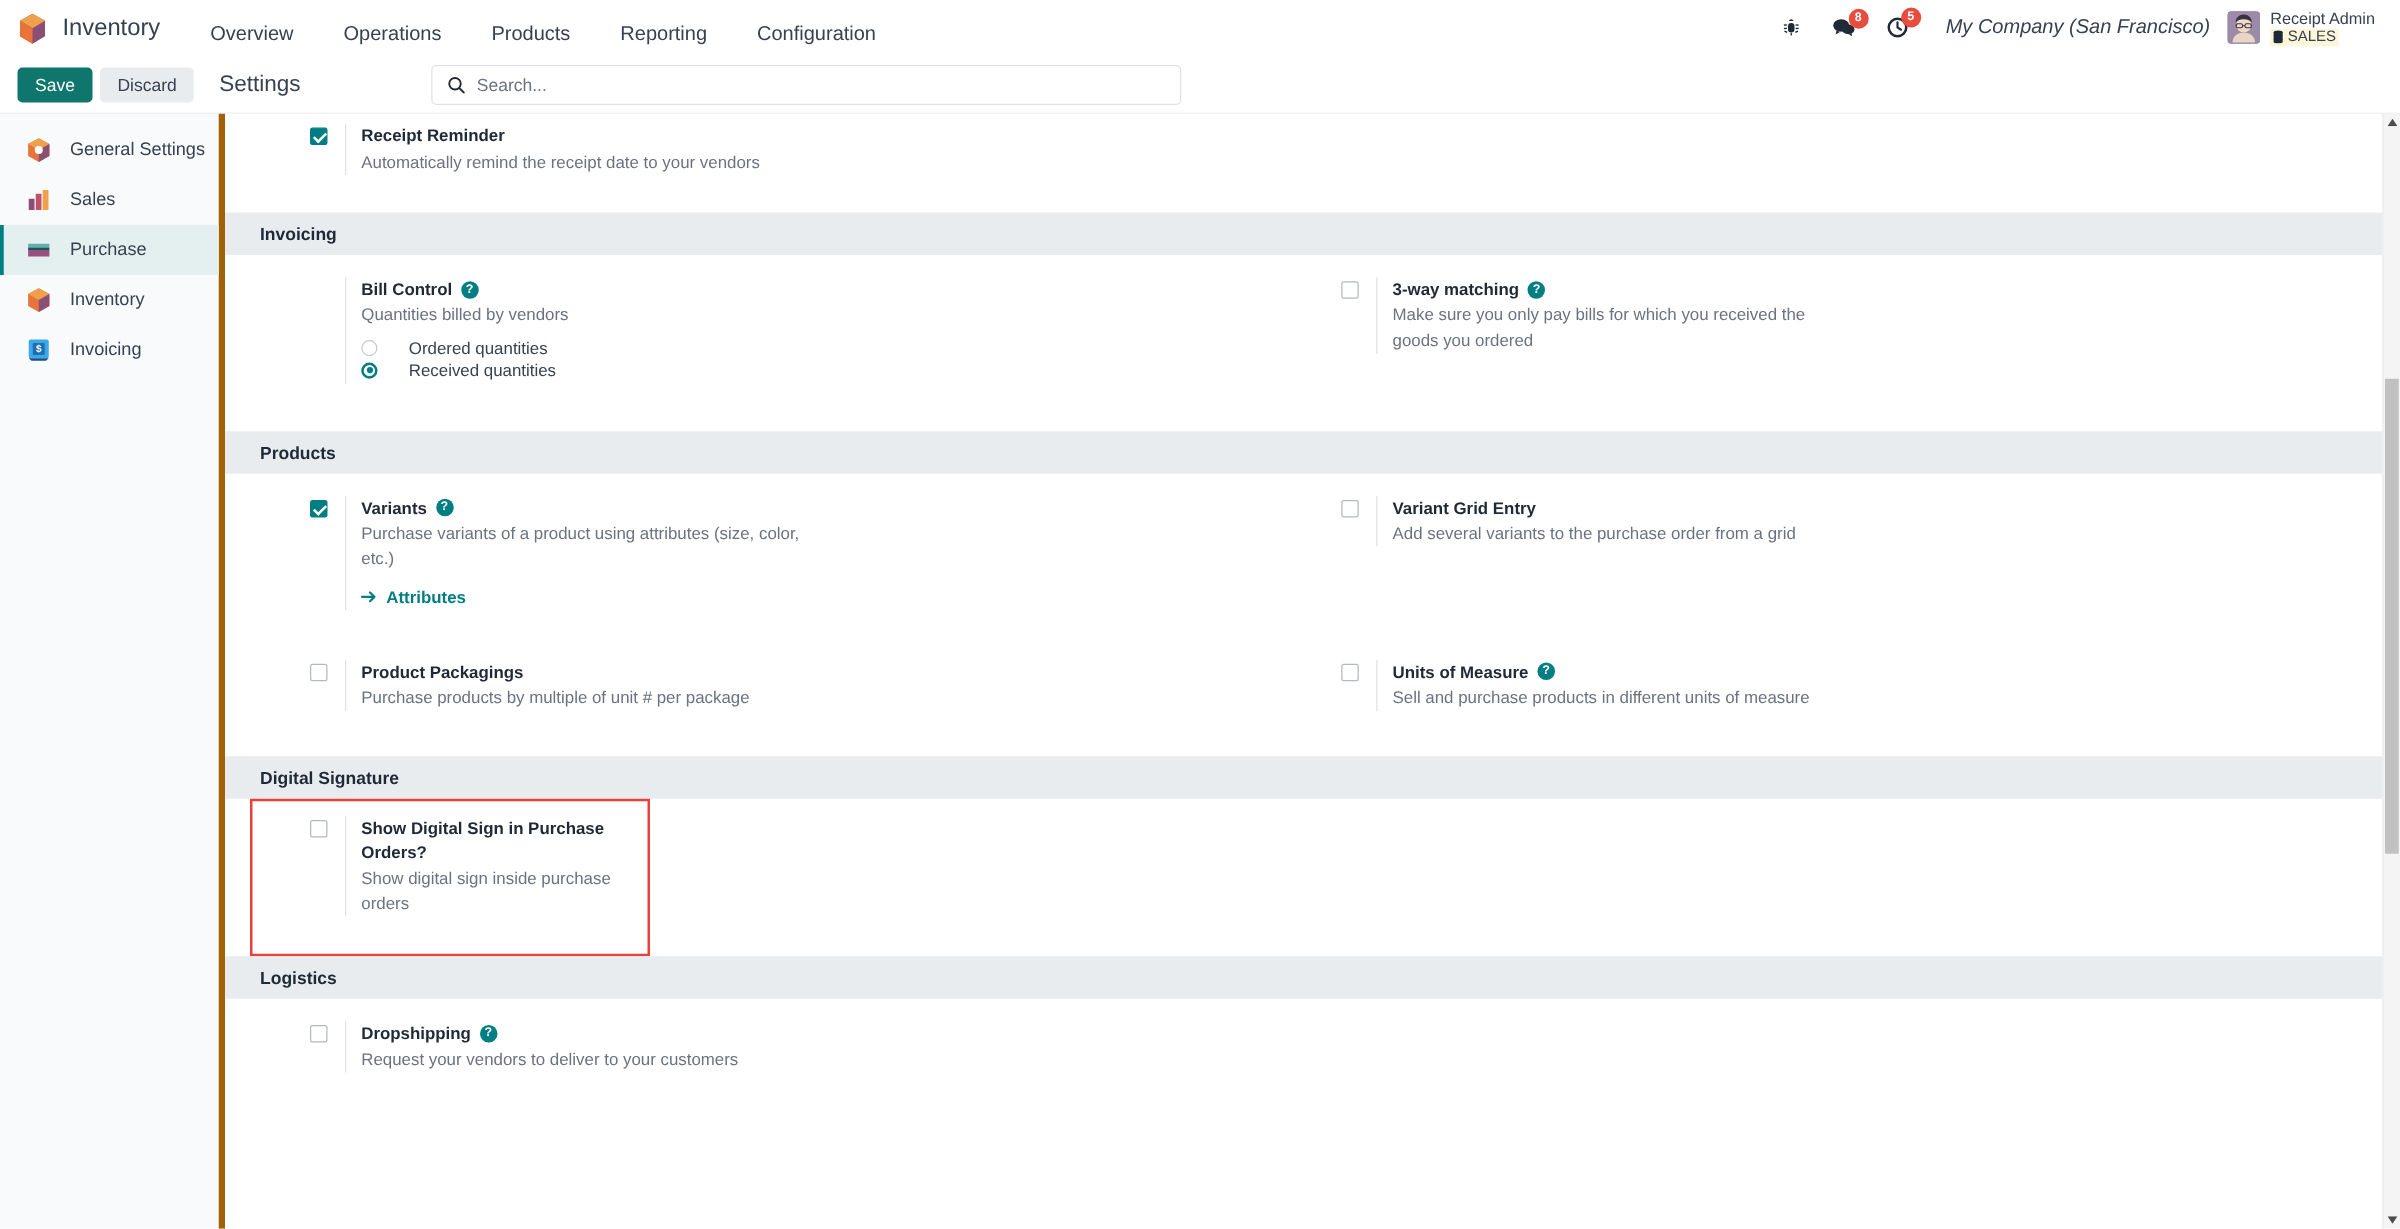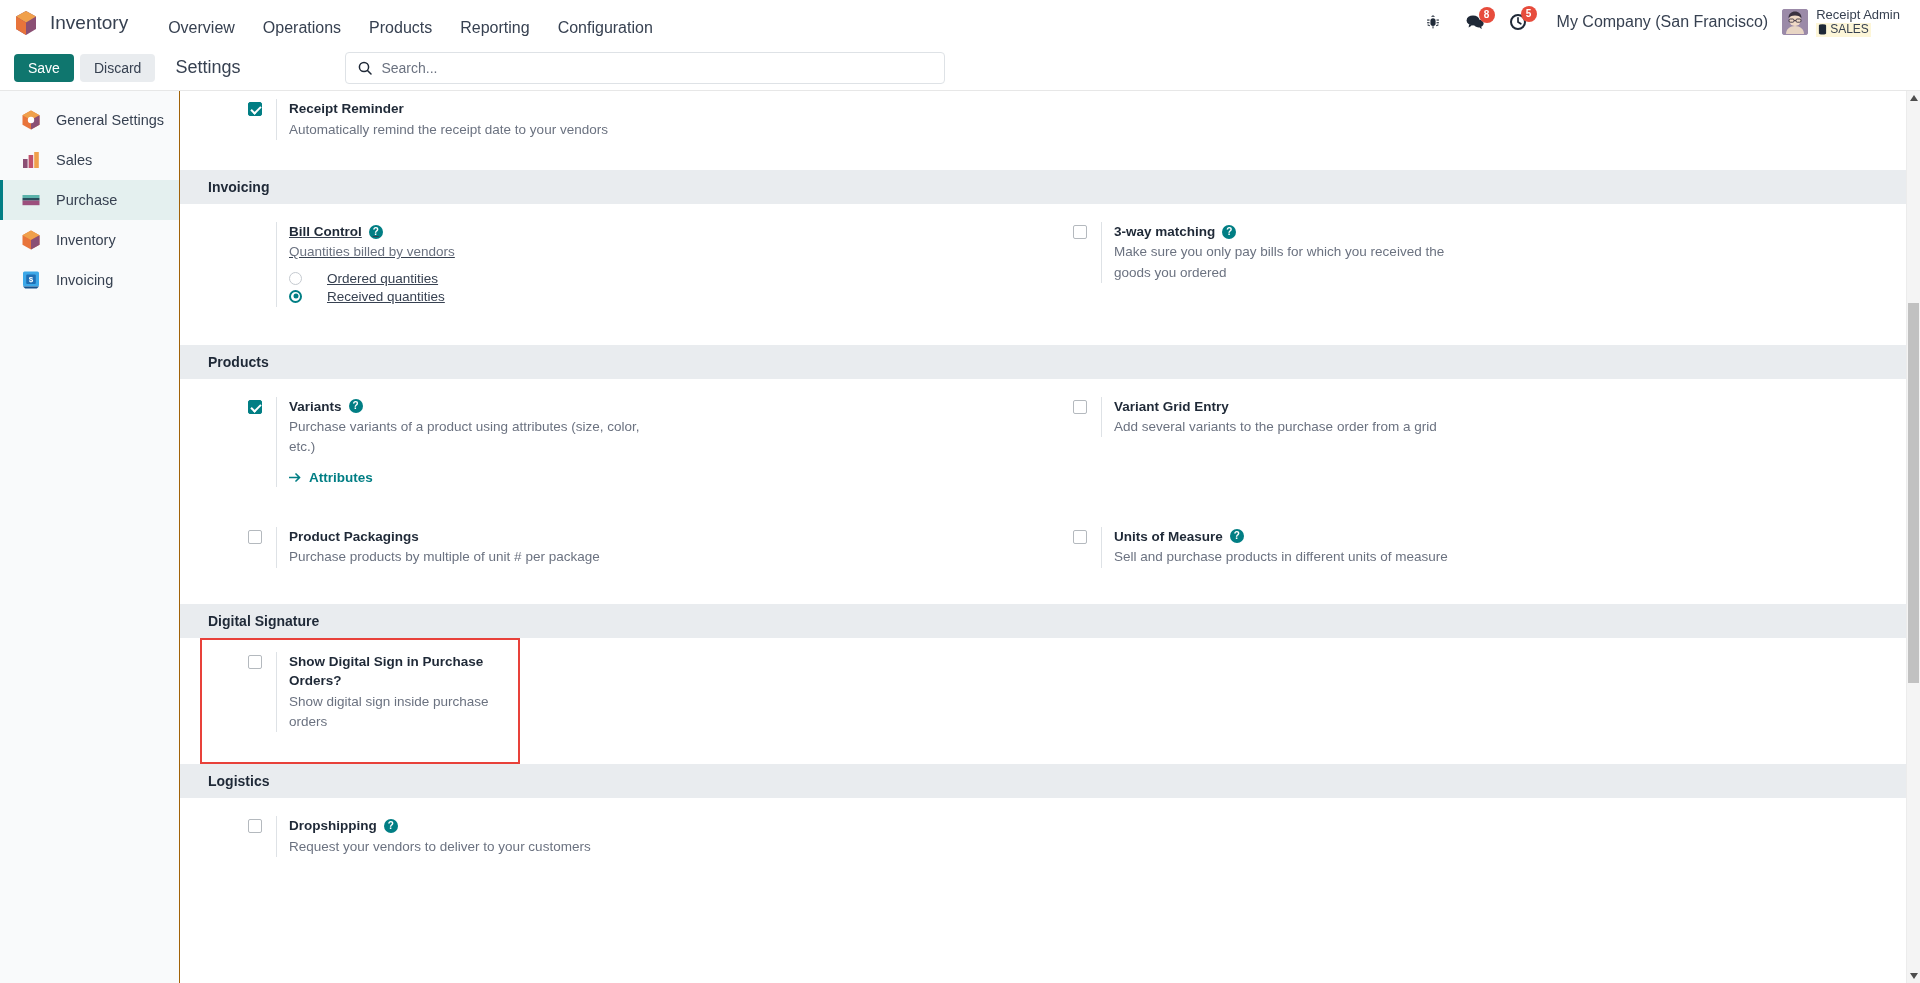--- a/index.html
+++ b/index.html
@@ -27,21 +27,21 @@
     position: relative; flex: none;
   }
   .brand-logo svg { display:block; }
   .brand-name {
     font-size: 19px;
     font-weight: 400;
     color: #374151;
     margin-right: 26px;
     white-space: nowrap;
   }
-  .nav-links { display: flex; align-items: center; gap: 0; margin-top: 10px; }
+  .nav-links { display: flex; align-items: center; gap: 12px; margin-top: 10px; }
   .nav-link {
     font-size: 16px;
     color: #374151;
     padding: 6px 14px;
     white-space: nowrap;
     cursor: pointer;
     border-radius: 3px;
   }
   .navbar-right {
     margin-left: auto;
@@ -68,20 +68,21 @@
     display: flex; align-items: center; justify-content: center;
     padding: 0 4px;
     line-height: 1;
   }
   .company-name {
     font-size: 16px;
     color: #374151;
     padding: 0 14px 0 18px;
     white-space: nowrap;
     cursor: pointer;
+    font-style: italic;
   }
   .user-box {
     display: flex; align-items: center;
     gap: 8px;
     cursor: pointer;
     padding-right: 2px;
   }
   .avatar {
     width: 26px; height: 26px;
     border-radius: 3px;
@@ -149,21 +150,21 @@
   
   .app-body {
     display: flex;
     height: calc(983px - 90px);
     border-top: 1px solid #e7e7e7;
   }
   .sidebar {
     width: 180px;
     flex: none;
     background: #f9fafb;
-    border-right: 1px solid #a16207;
+    border-right: 5px solid #a16207;
     padding-top: 9px;
   }
   .side-item {
     display: flex;
     align-items: center;
     gap: 14px;
     height: 40px;
     padding-left: 17px;
     cursor: pointer;
     border-left: 3px solid transparent;
@@ -519,21 +520,21 @@
           </div>
           <div class="col"></div>
         </div>
       </div>
 
       <div class="section-head">Invoicing</div>
       <div class="section-body" style="padding-top:18px;padding-bottom:30px;">
         <div class="row2">
           <div class="col">
             <div class="setting">
-              <div class="setting-text" style="margin-left:28px;text-decoration:underline;">
+              <div class="setting-text" style="margin-left:28px;">
                 <div class="s-title">
                   <span>Bill Control</span>
                   <span class="help-ico">?</span>
                 </div>
                 <div class="s-desc">Quantities billed by vendors</div>
                 <div class="radio-group">
                   <div class="radio-row">
                     <span class="radio"></span>
                     <span class="radio-label">Ordered quantities</span>
                   </div>

